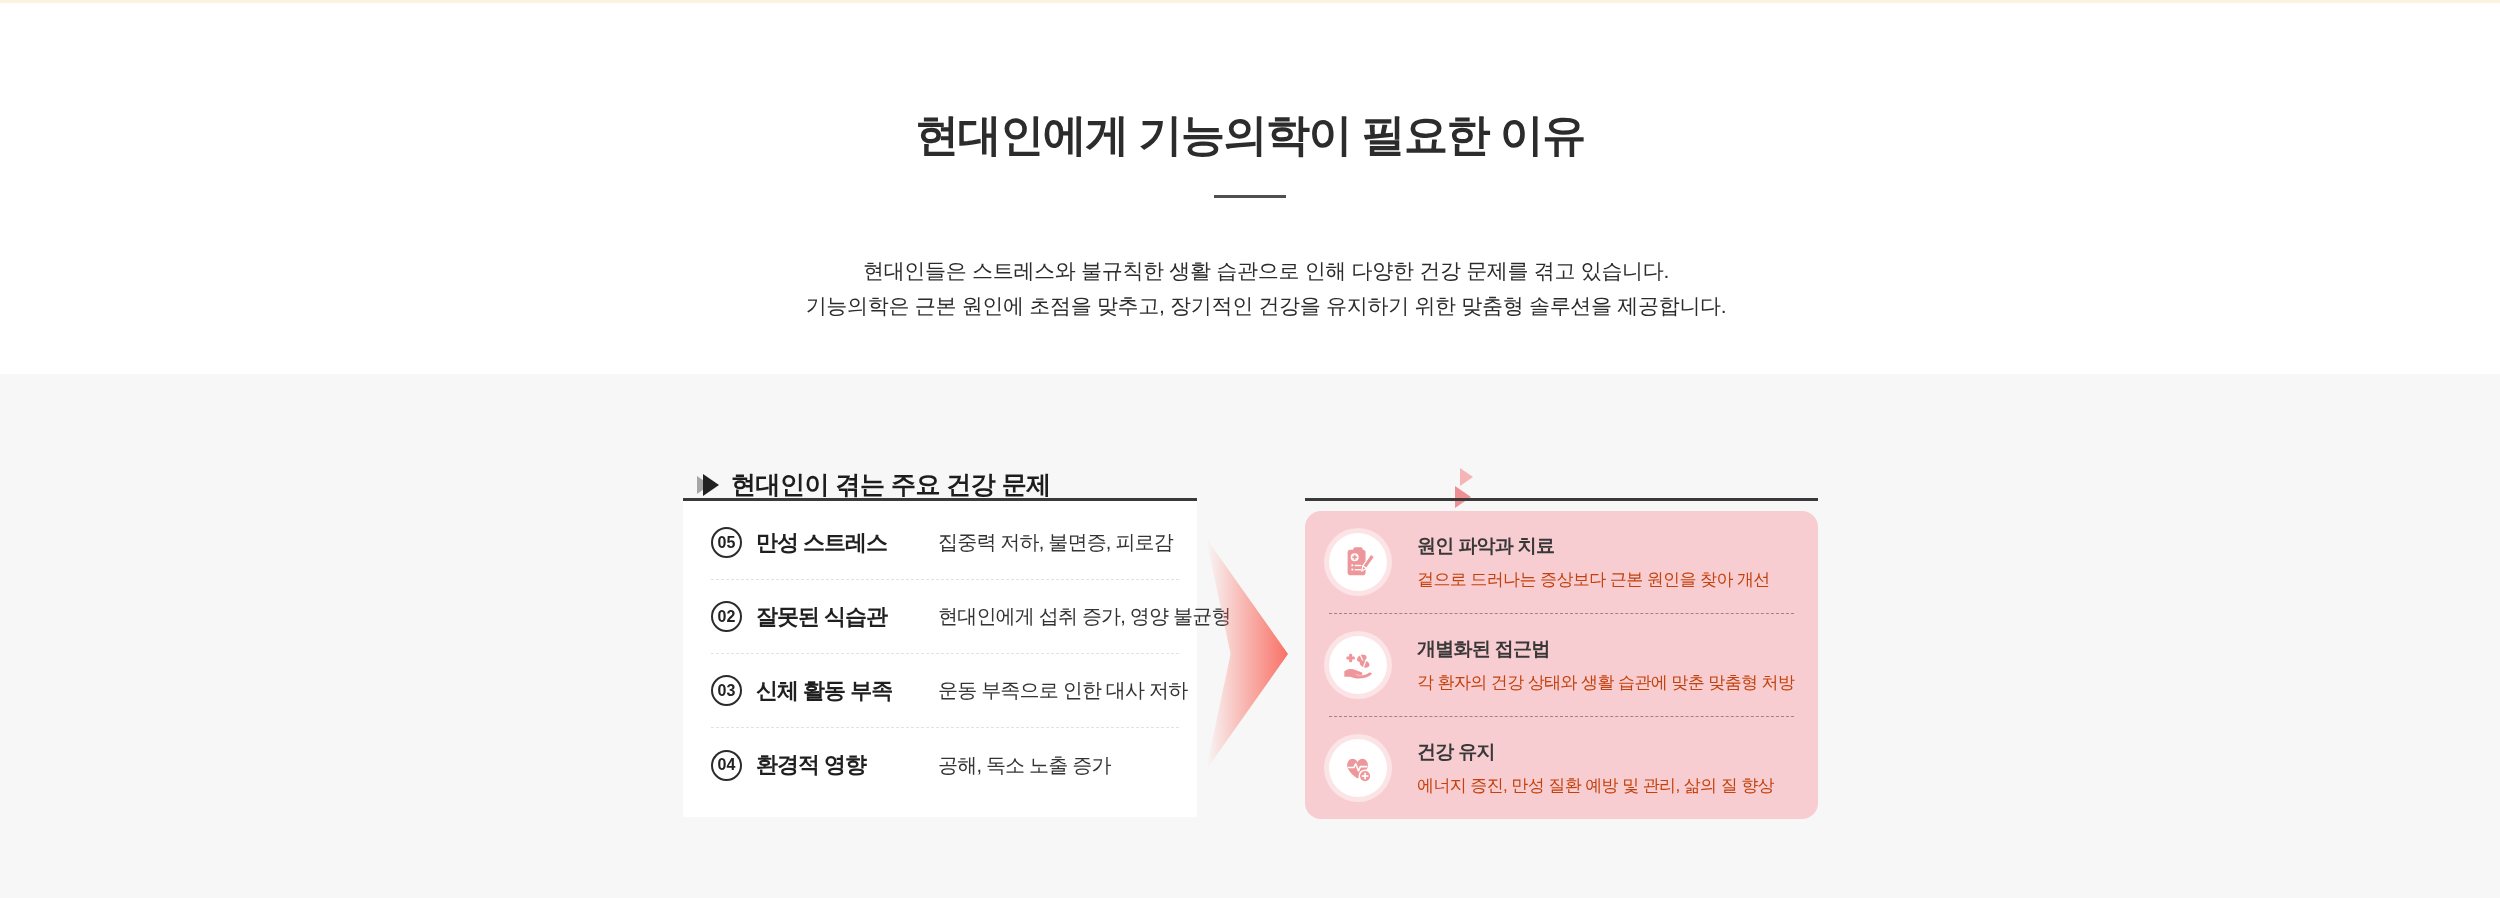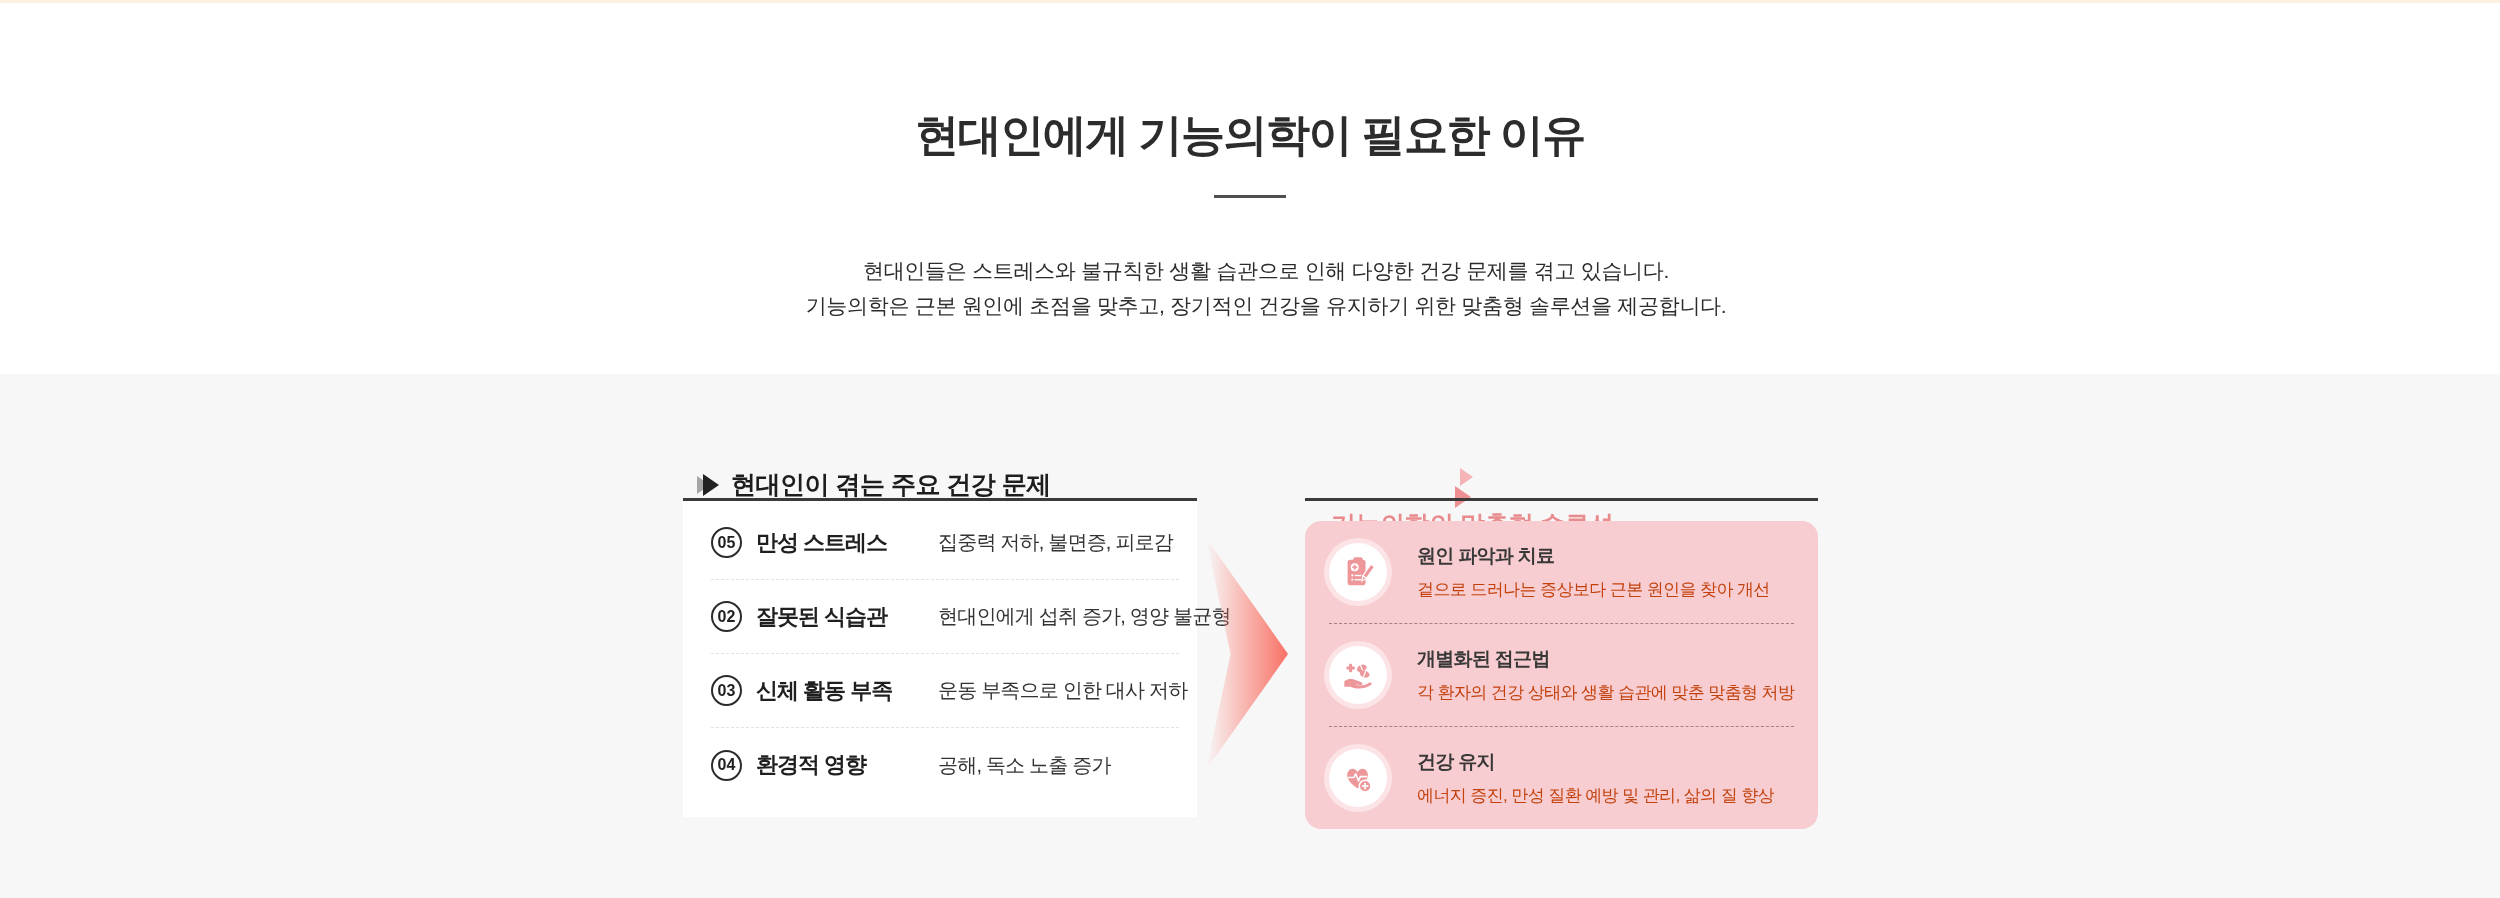--- a/index.html
+++ b/index.html
@@ -42,21 +42,21 @@
     font-size:16px; font-weight:bold; color:#222222; }
   .problem-label { width:140px; margin-left:14px; font-size:22px; font-weight:bold; color:#1f1f1f; letter-spacing:-1px; flex:0 0 auto; }
   .problem-desc { font-size:20px; color:#333333; letter-spacing:-0.8px; white-space:nowrap;margin-left:42px; }
 
   .flow-arrow { position:absolute; left:1206px; top:538px; width:82px; height:232px;
     background:linear-gradient(to right, rgba(250,130,120,0) 0%, rgba(250,125,115,0.45) 40%, #f97166 100%);
     clip-path:polygon(0% 0%, 100% 50%, 0% 100%, 30% 50%); }
 
   .solutions-card { position:absolute; left:1305px; top:511px; width:513px; height:308px;
     background:#f8cdd1; border-radius:16px; box-sizing:border-box; padding:0 24px;
-    display:flex; flex-direction:column;margin-top:10px; }
+    display:flex; flex-direction:column; }
   .solution-row { flex:1; display:flex; align-items:center; box-sizing:border-box; }
   .solution-row:not(:first-child) { border-top:1px dashed rgba(105,80,80,0.6); }
   .icon-circle { width:58px; height:58px; background:#ffffff; border-radius:50%;
     display:flex; align-items:center; justify-content:center; flex:0 0 auto;
     box-shadow:0 0 0 5px rgba(255,255,255,0.45); }
   .solution-text { margin-left:30px; }
   .solution-title { font-size:19px; font-weight:bold; color:#383838; letter-spacing:-0.7px; margin-bottom:9px; }
   .solution-desc  { font-size:17px; color:#c2410c; letter-spacing:-0.6px; white-space:nowrap; }
 </style>
 </head>

